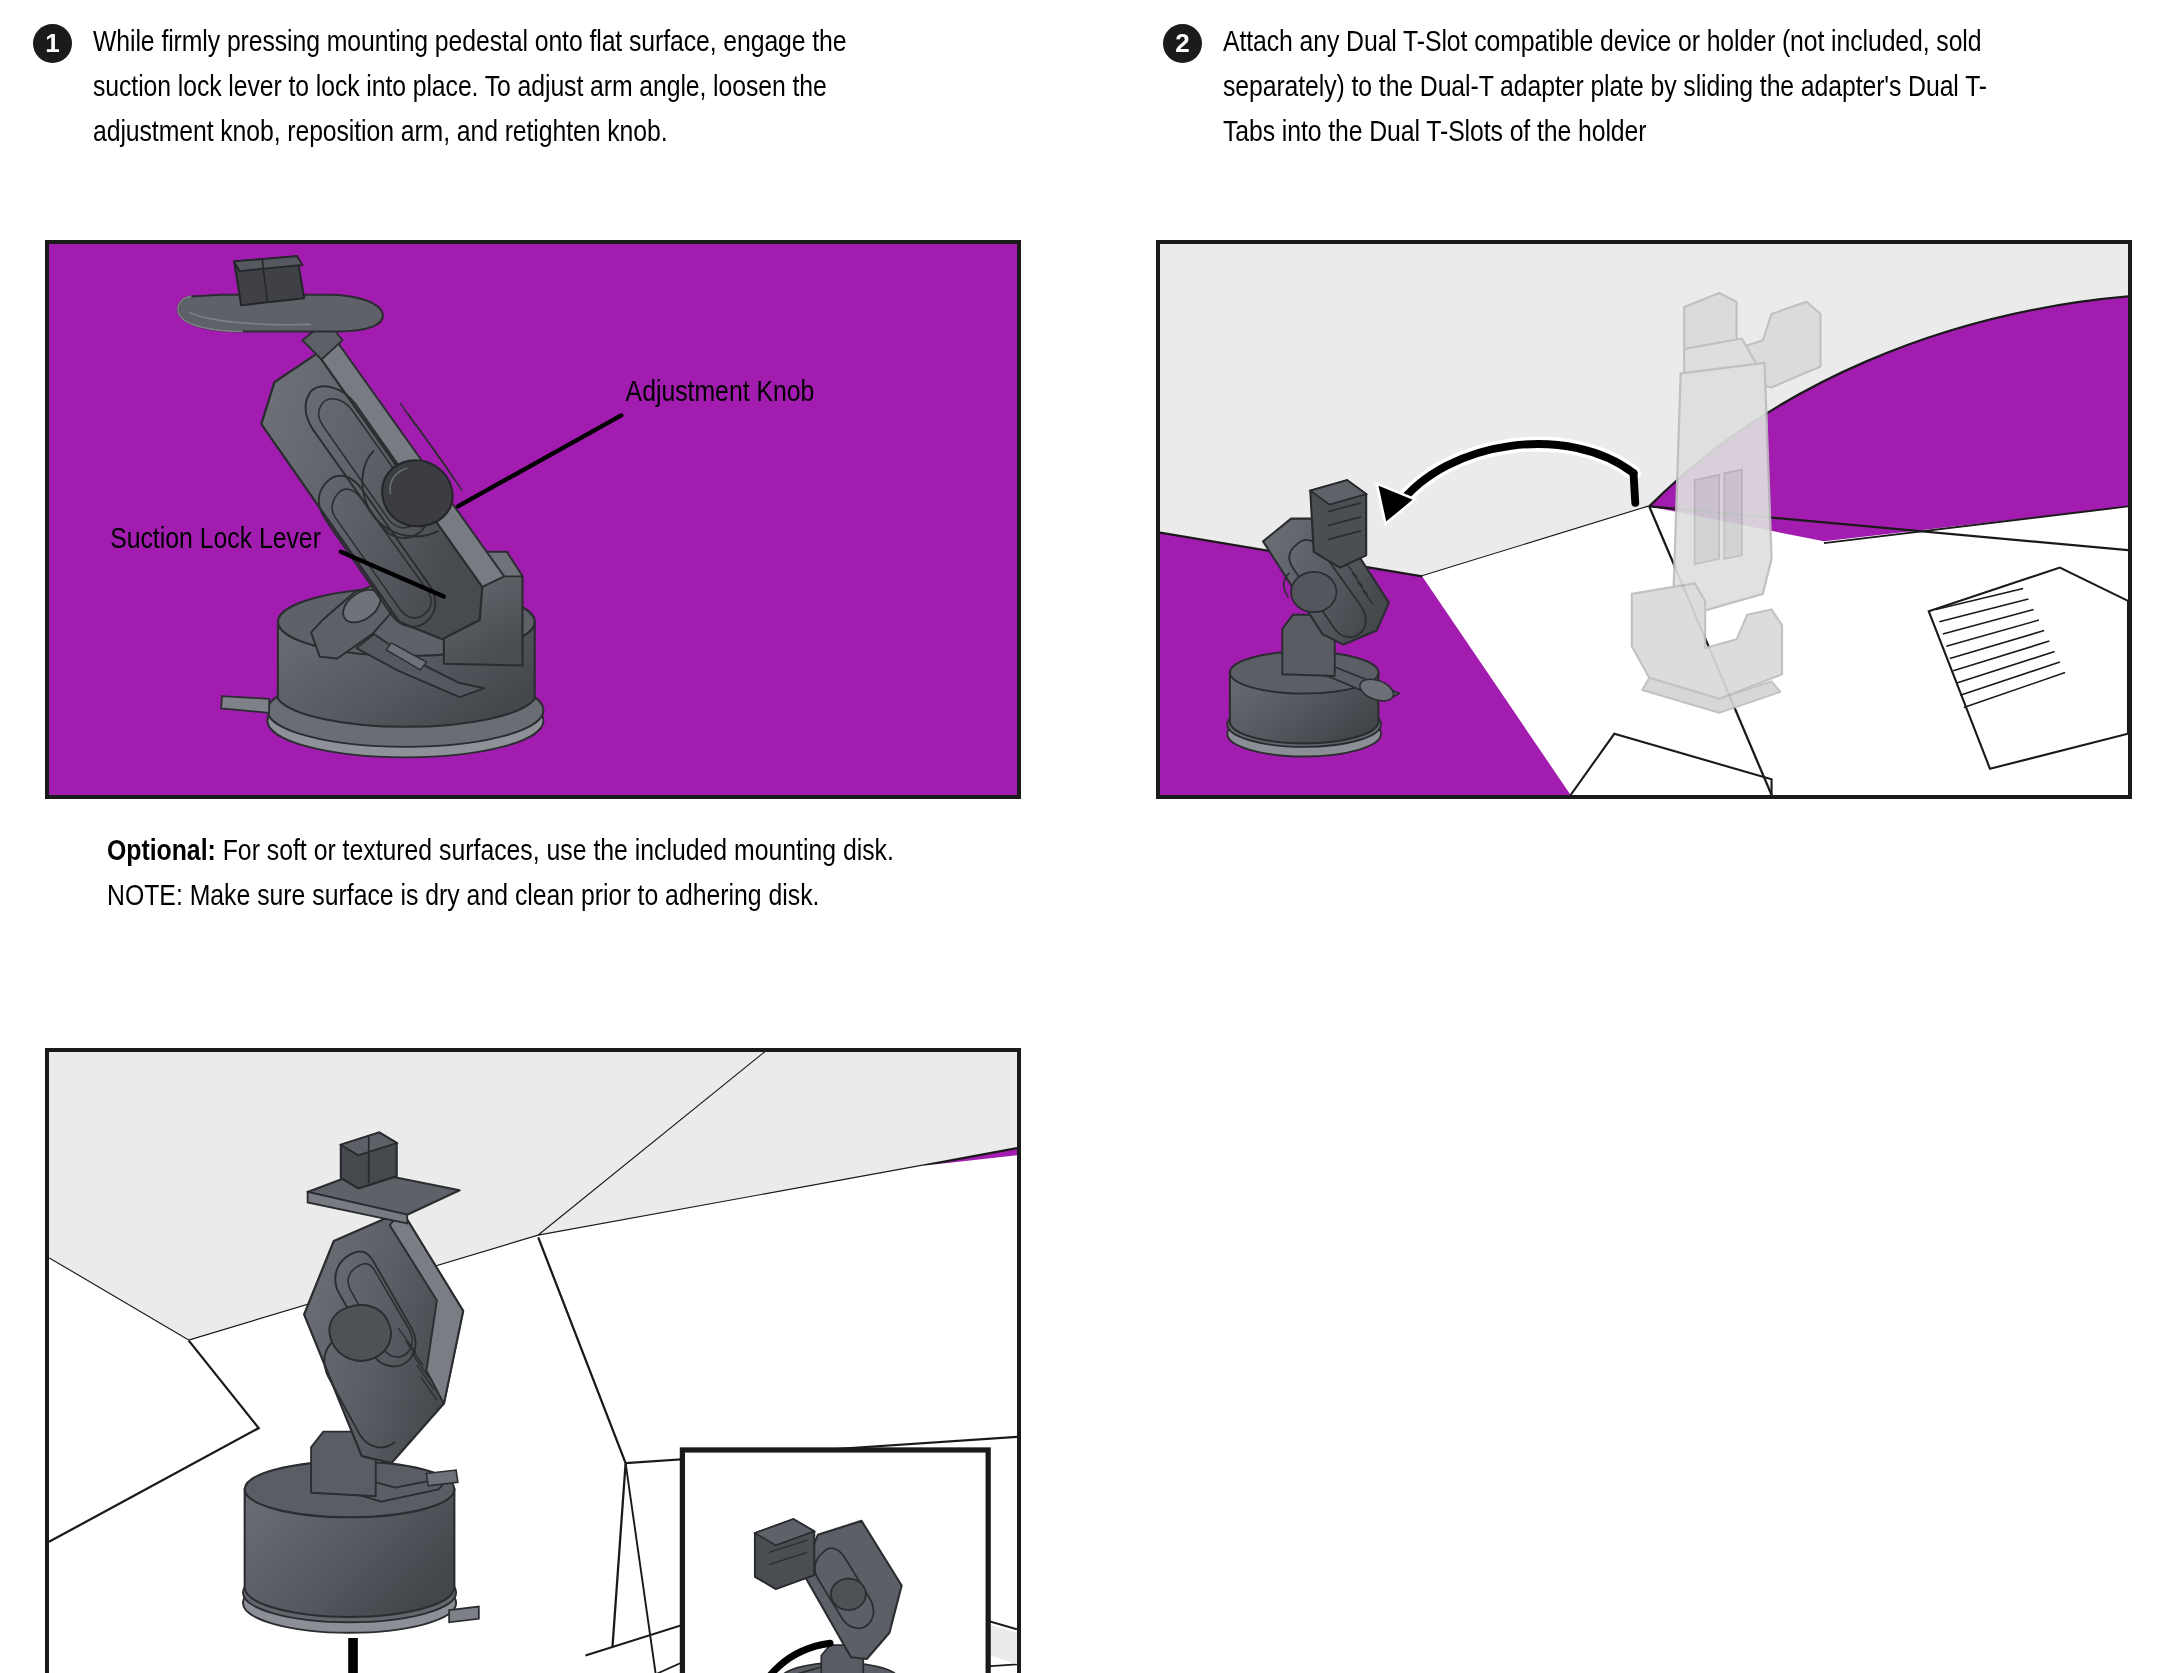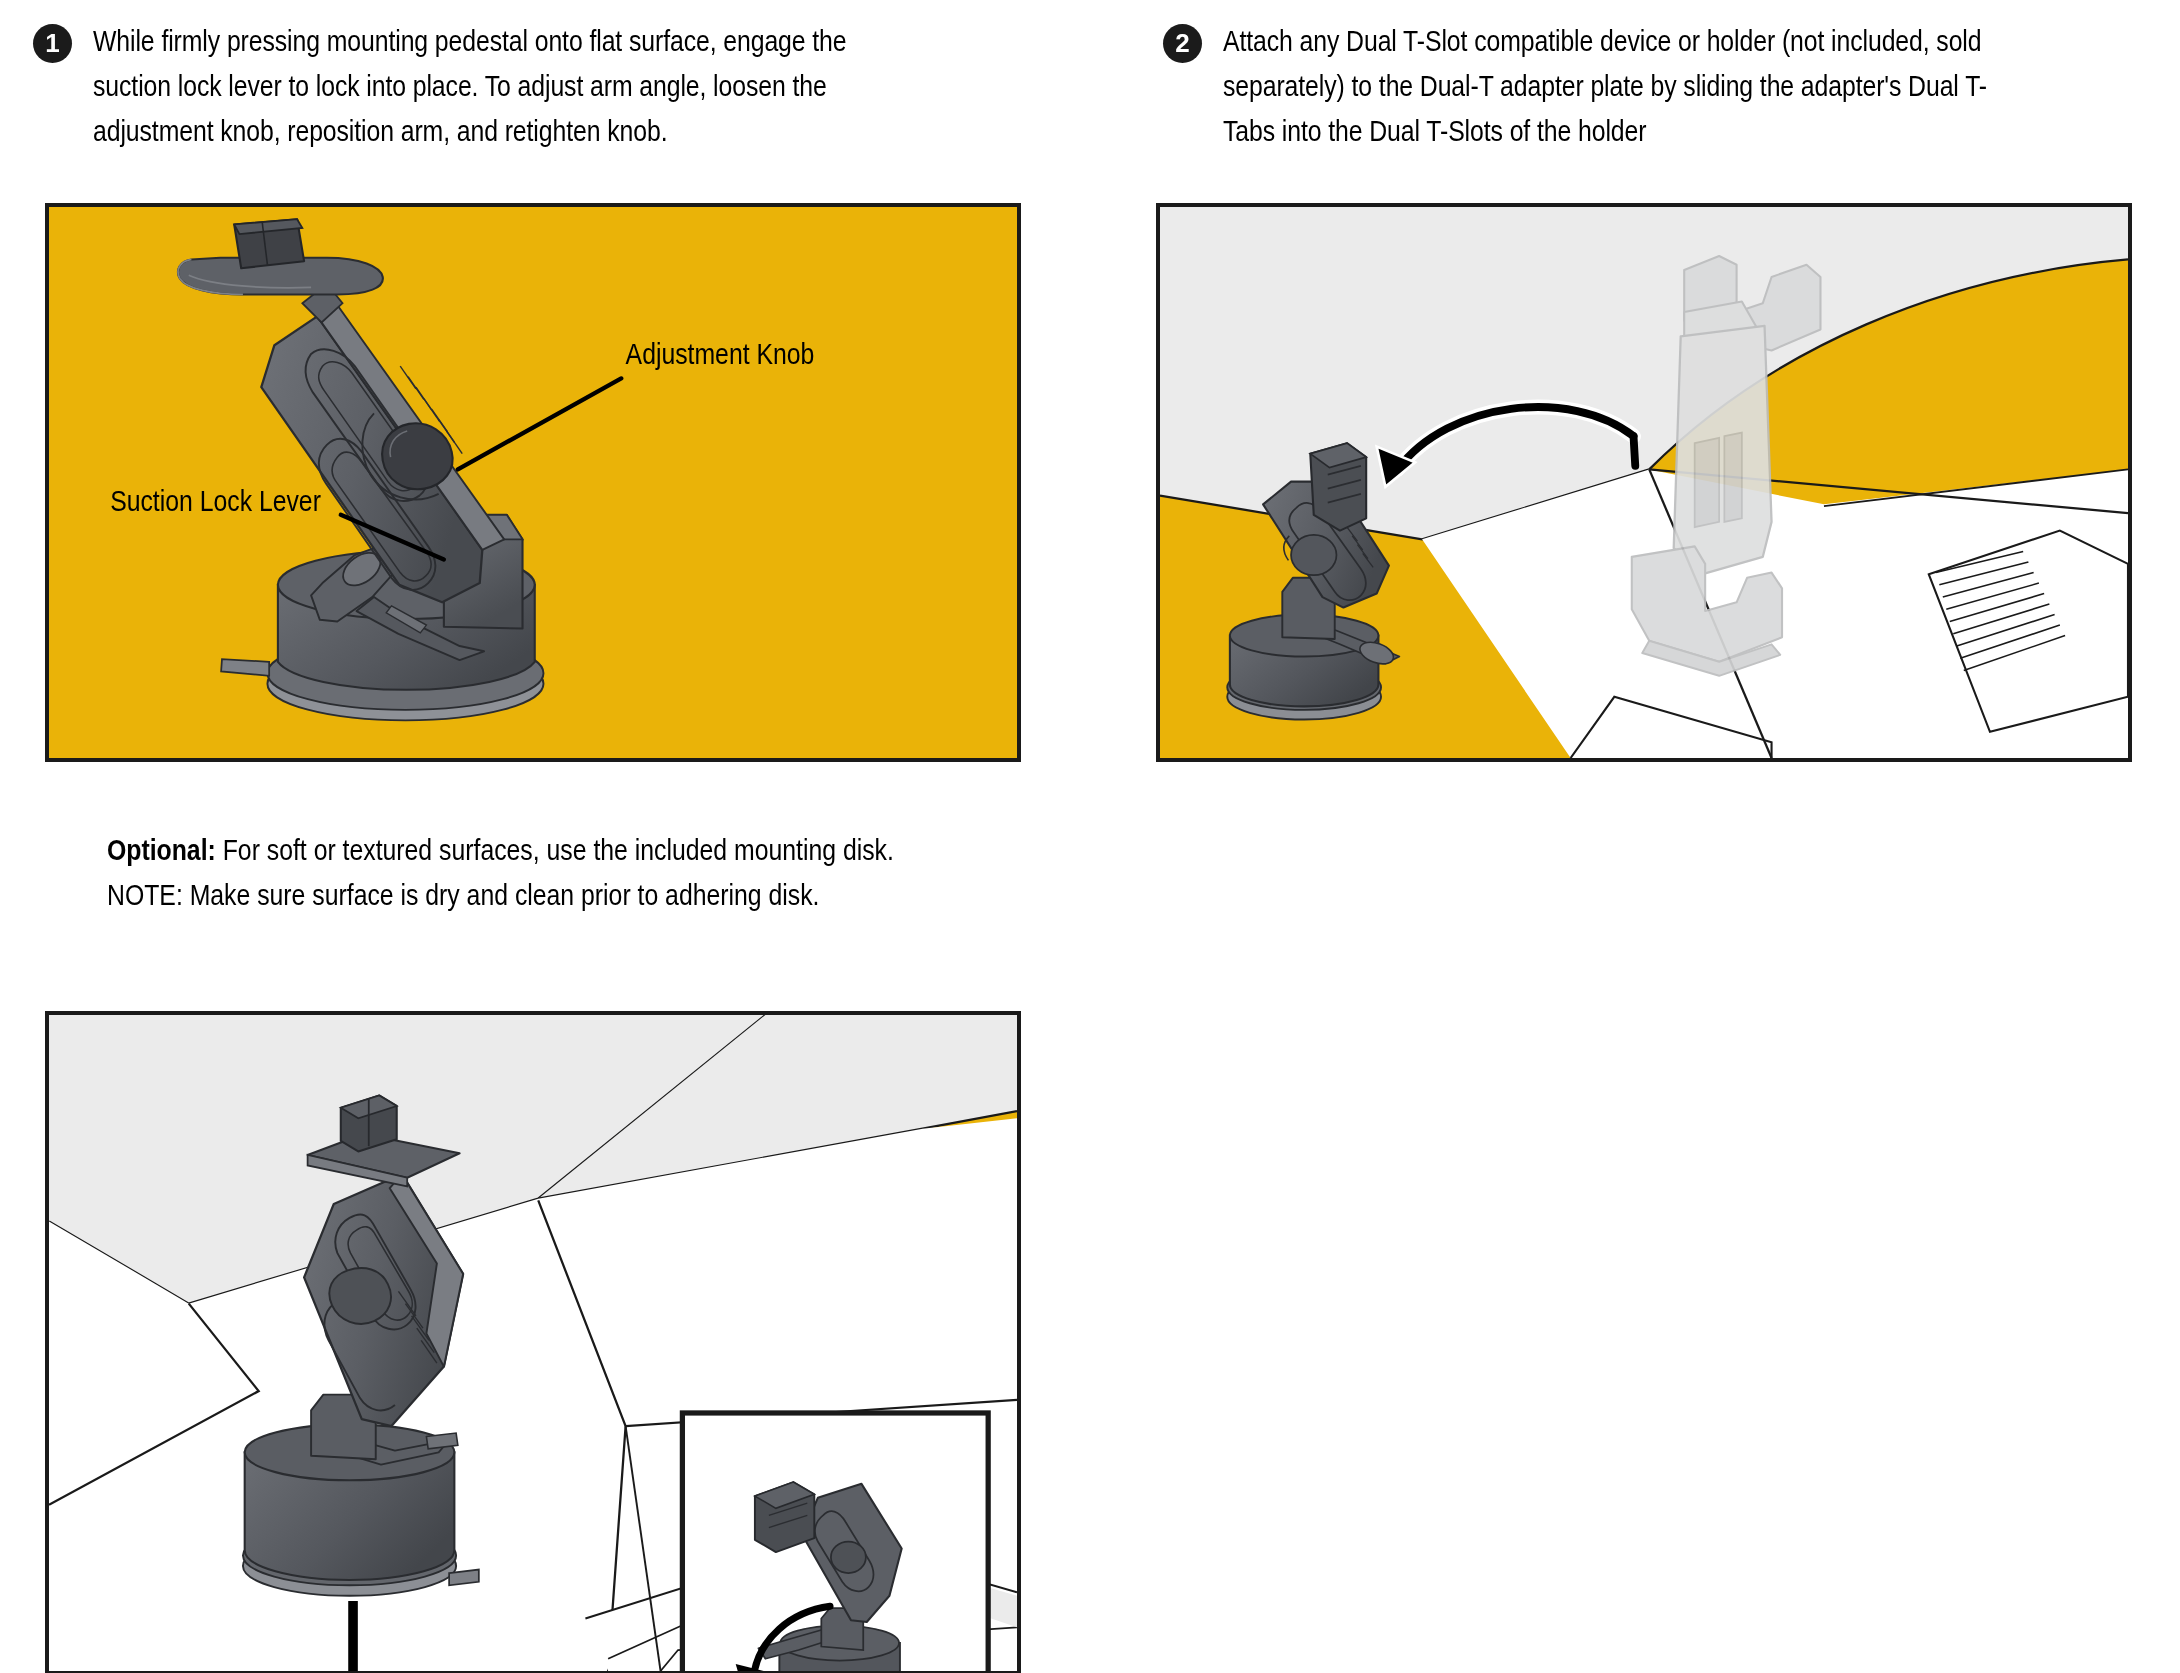--- a/index.html
+++ b/index.html
@@ -68,23 +68,24 @@
     line-height: 45px;
     transform: scaleX(0.855);
     transform-origin: left top;
   }
   .optional-note b { font-weight: bold; }
 
   
   .panel {
     position: absolute;
     border: 4.4px solid #1a1a1a;
-    background: #eab308;
+    background: #a21caf;
     box-sizing: border-box;
     overflow: hidden;
+    margin-top: 37px;
   }
   .panel-1 { left: 45px;   top: 203px;  width: 976px; height: 559px; }
   .panel-2 { left: 1156px; top: 203px;  width: 976px; height: 559px; }
   .panel-3 { left: 45px;   top: 1011px; width: 976px; height: 664px; }
 
   .panel svg { display: block; width: 100%; height: 100%; }
 
   
 </style>
 </head>

